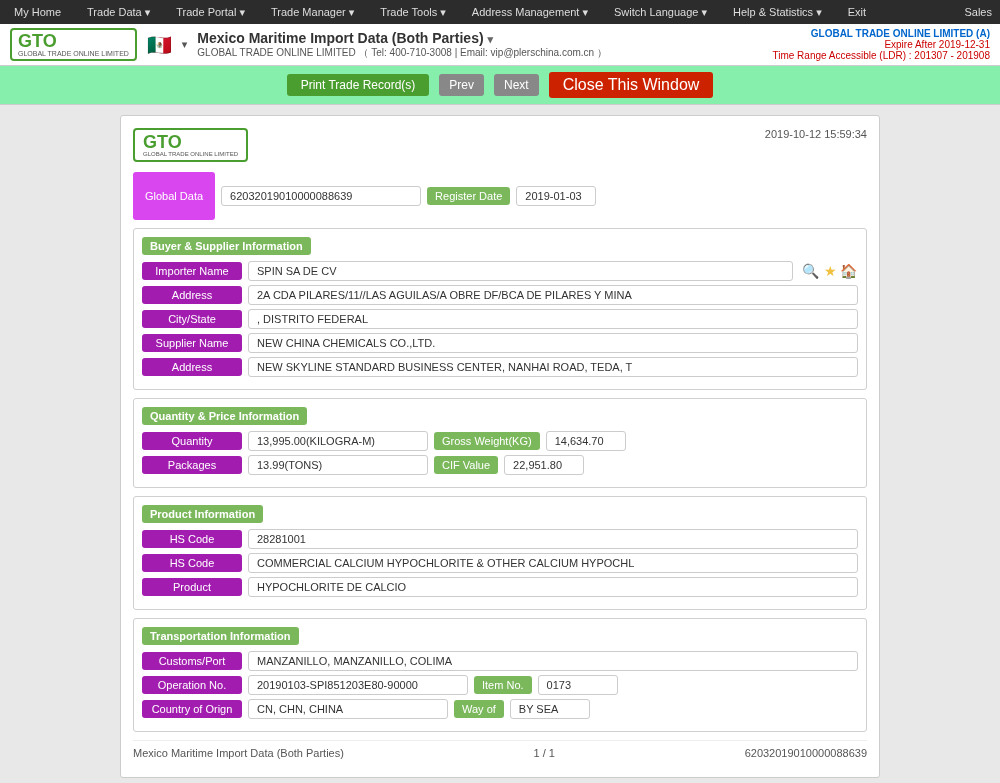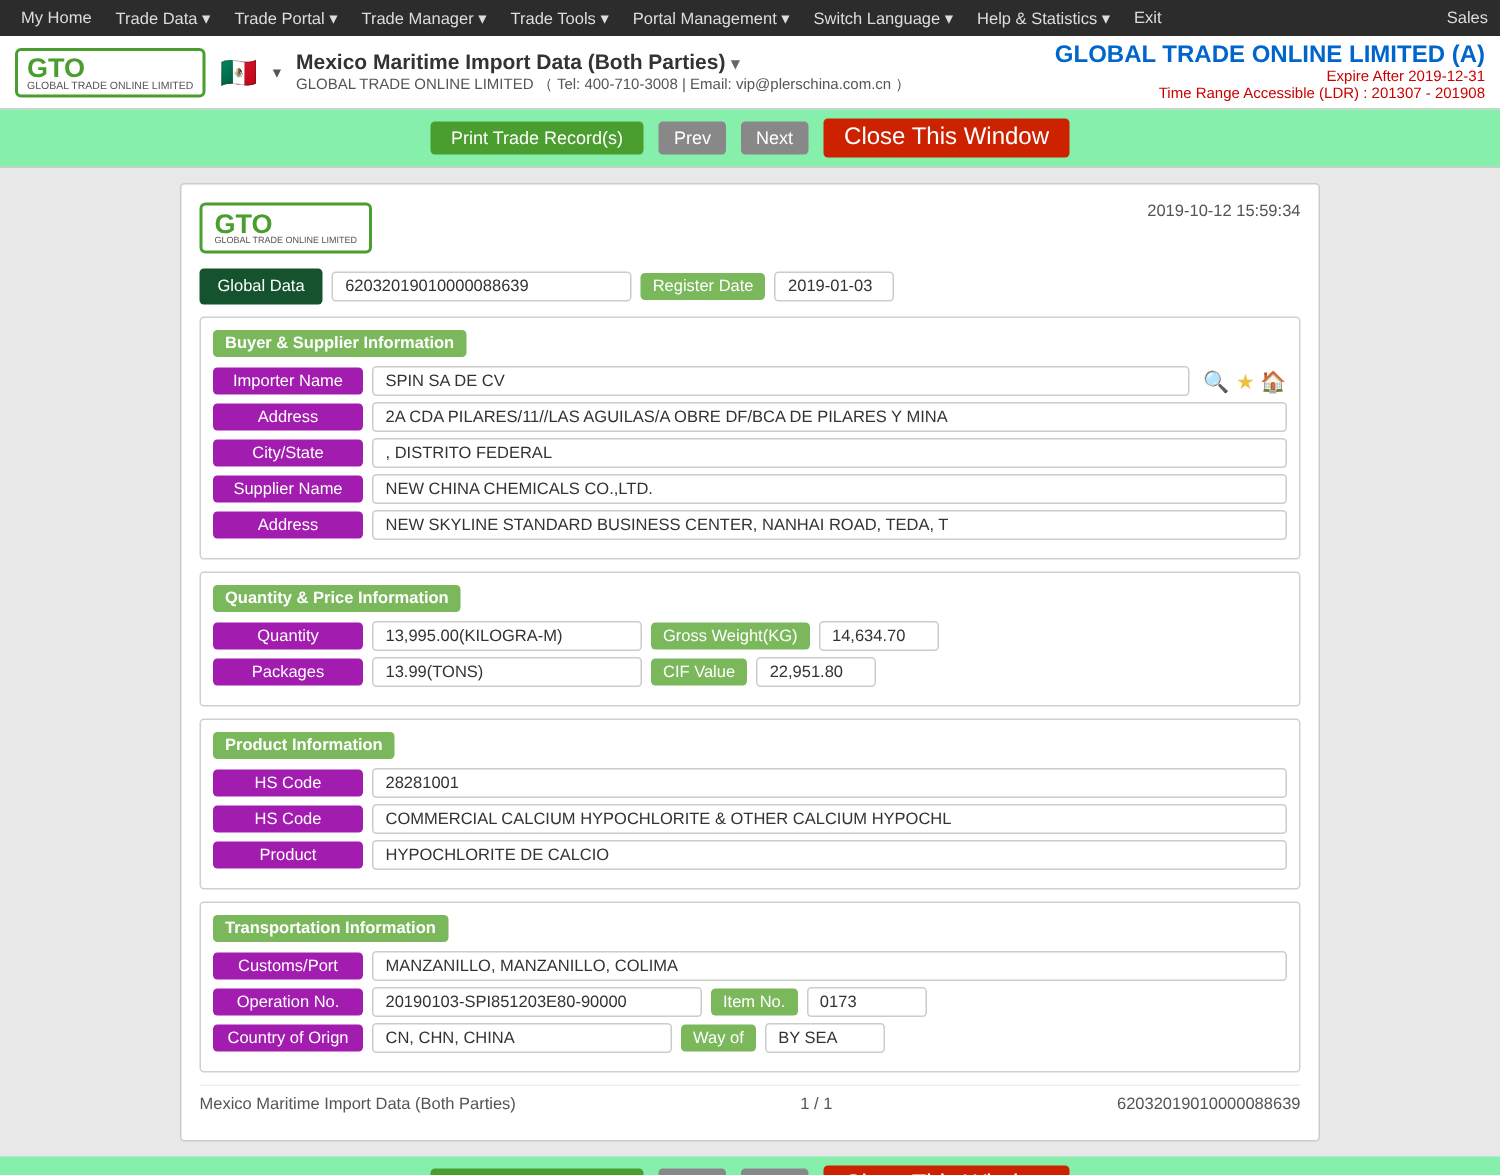--- a/index.html
+++ b/index.html
@@ -1,35 +1,35 @@
 <!DOCTYPE html>
 <html><head>
   <meta charset="utf-8">
   <style>
     * { box-sizing: border-box; margin: 0; padding: 0; }
     body { font-family: Arial, sans-serif; font-size: 12px; background: #e8e8e8; color: #333; }
 
     
     .top-nav { background: #2c2c2c; color: #ccc; display: flex; align-items: center; justify-content: space-between; padding: 0 8px; height: 24px; }
-    .top-nav-left { display: flex; align-items: center; gap: 4px; }
+    .top-nav-left { display: flex; align-items: center; gap: 14px; }
     .nav-item { color: #ddd; font-size: 11px; padding: 0 6px; cursor: pointer; white-space: nowrap; }
     .top-nav-right { color: #ddd; font-size: 11px; }
 
     
     .header-bar { background: #fff; display: flex; align-items: center; padding: 4px 10px; border-bottom: 1px solid #ccc; }
     .logo-area { display: flex; align-items: center; gap: 6px; }
     .logo-box { background: #fff; border: 2px solid #4a9e2f; border-radius: 4px; padding: 2px 6px; }
     .logo-text { color: #4a9e2f; font-size: 18px; font-weight: bold; line-height: 1; }
     .logo-sub { font-size: 7px; color: #555; white-space: nowrap; }
     .flag { font-size: 20px; margin: 0 4px; }
     .header-center { flex: 1; padding-left: 10px; }
     .header-title { font-size: 14px; font-weight: bold; color: #333; }
     .header-subtitle { font-size: 10px; color: #555; }
     .header-right { text-align: right; font-size: 10px; color: #cc0000; }
-    .header-right .company-name { color: #0066cc; font-weight: bold; font-size: 16px; }
+    .header-right .company-name { color: #0066cc; font-weight: bold; font-size: 10px; }
 
     
     .action-bar { background: #86efac; display: flex; align-items: center; padding: 6px 10px; border-bottom: 1px solid #ccc; justify-content: center; gap: 10px; }
     .btn-green { background: #4a9e2f; color: #fff; border: none; padding: 4px 14px; border-radius: 3px; cursor: pointer; font-size: 12px; }
     .btn-gray { background: #888; color: #fff; border: none; padding: 4px 10px; border-radius: 3px; cursor: pointer; font-size: 12px; }
     .btn-red { background: #cc2200; color: #fff; border: none; padding: 4px 14px; border-radius: 3px; cursor: pointer; font-size: 16px; }
 
     
     .main-content { background: #e8e8e8; padding: 10px; }
     .record-card { background: #fff; border: 1px solid #ccc; border-radius: 3px; padding: 12px; max-width: 760px; margin: 0 auto; }
@@ -41,42 +41,42 @@
 
     
     .field-row { display: flex; align-items: center; margin-bottom: 4px; gap: 6px; flex-wrap: wrap; }
     .field-label { background: #a21caf; color: #fff; padding: 3px 8px; border-radius: 3px; font-size: 11px; min-width: 100px; text-align: center; white-space: nowrap; }
     .field-value { border: 1px solid #ccc; padding: 3px 8px; border-radius: 3px; font-size: 11px; flex: 1; min-width: 0; background: #fff; overflow: hidden; text-overflow: ellipsis; white-space: nowrap; }
     .field-value-short { border: 1px solid #ccc; padding: 3px 8px; border-radius: 3px; font-size: 11px; background: #fff; min-width: 80px; }
     .field-label-sm { background: #7bb85c; color: #fff; padding: 3px 8px; border-radius: 3px; font-size: 11px; white-space: nowrap; text-align: left; }
 
     
     .global-row { display: flex; align-items: center; gap: 6px; margin-bottom: 8px; }
-    .global-btn { background: #14532d; color: #fff; padding: 6px 12px; border-radius: 3px; font-size: 11px; border: none; cursor: pointer; }
+    .global-btn { background: #d946ef; color: #fff; padding: 18px 12px; border-radius: 3px; font-size: 11px; border: none; cursor: pointer; }
     .action-icons { display: flex; gap: 4px; margin-left: 4px; }
     .icon-search { color: #888; cursor: pointer; font-size: 14px; }
     .icon-star { color: #f0c040; cursor: pointer; font-size: 14px; }
     .icon-home { color: #cc2200; cursor: pointer; font-size: 14px; }
 
     
     .record-footer { display: flex; justify-content: space-between; align-items: center; padding: 6px 0; font-size: 11px; color: #555; border-top: 1px solid #eee; margin-top: 6px; }
 
     .section-card { border: 1px solid #d0d0d0; border-radius: 3px; padding: 8px; margin-bottom: 8px; }
   </style>
 </head>
 <body>
 
 <div class="top-nav">
   <div class="top-nav-left">
     <span class="nav-item">My Home</span>
     <span class="nav-item">Trade Data ▾</span>
     <span class="nav-item">Trade Portal ▾</span>
     <span class="nav-item">Trade Manager ▾</span>
     <span class="nav-item">Trade Tools ▾</span>
-    <span class="nav-item">Portal Management ▾</span>
+    <span class="nav-item">Address Management ▾</span>
     <span class="nav-item">Switch Language ▾</span>
     <span class="nav-item">Help &amp; Statistics ▾</span>
     <span class="nav-item">Exit</span>
   </div>
   <div class="top-nav-right">Sales</div>
 </div>
 
 <div class="header-bar">
   <div class="logo-area">
     <div class="logo-box">

